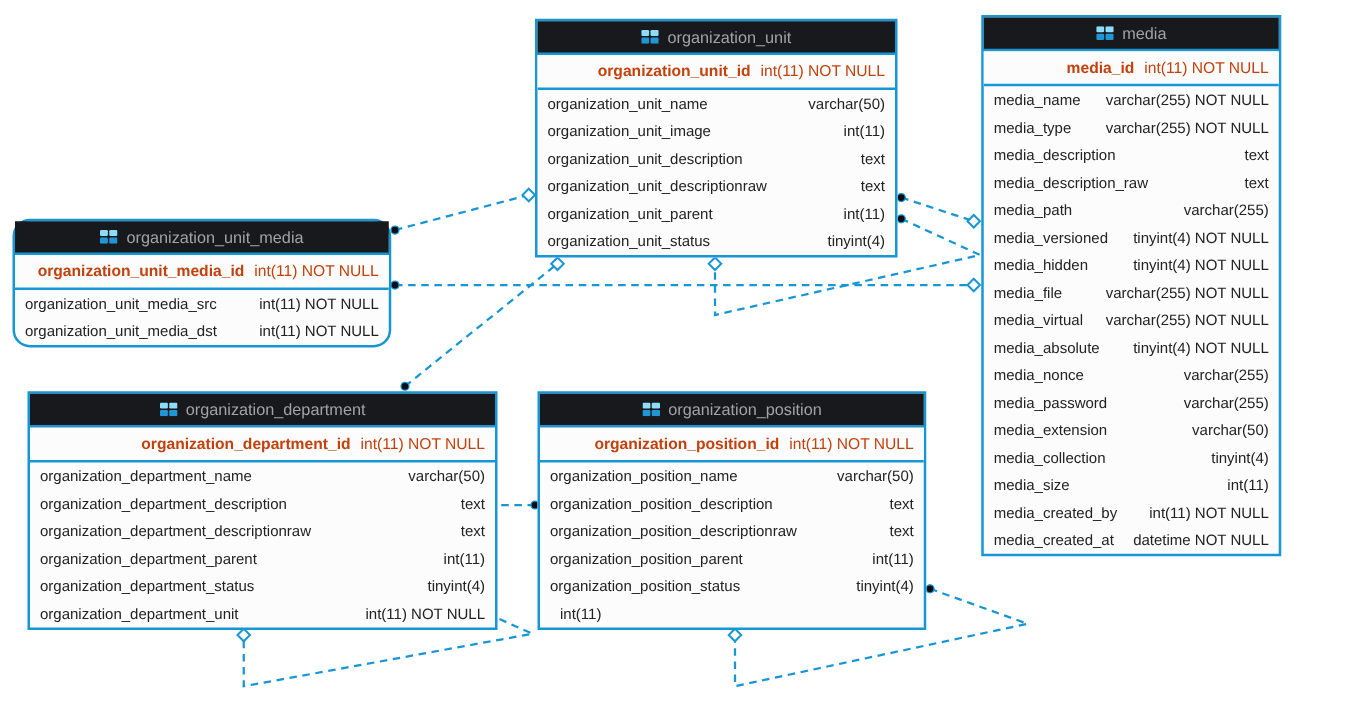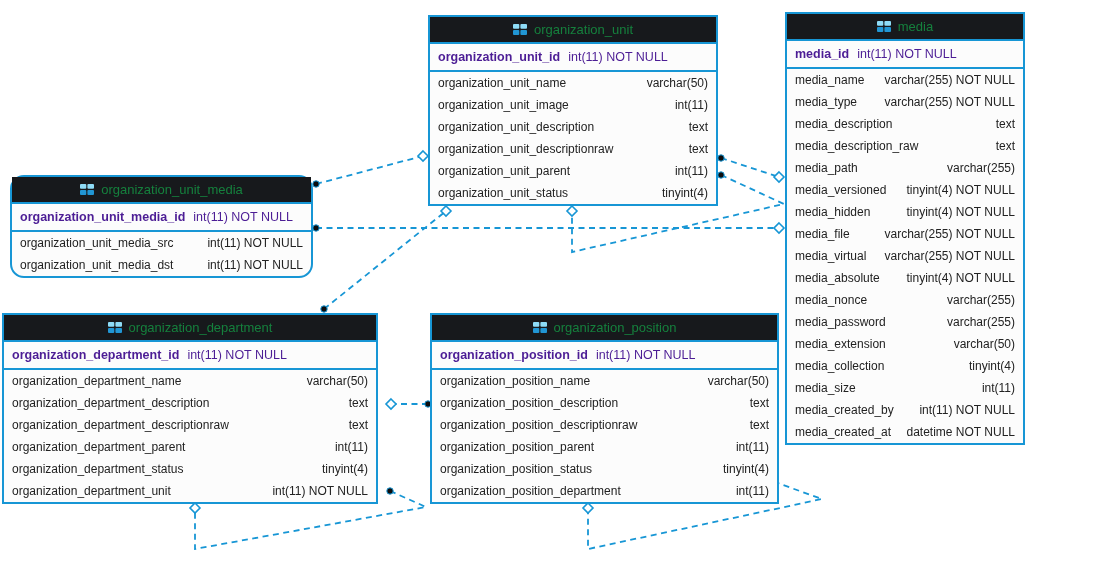--- a/index.html
+++ b/index.html
@@ -13,34 +13,34 @@
   .er-table{
     position:absolute;z-index:2;
     border:2px solid #1796d5;
     background:#fcfcfc;
     box-shadow:0 0 0 0 transparent;
     box-sizing:border-box;
   }
   .er-header{
     height:25px;
     background:#17191c;
-    color:#15803d;
+    color:#a3a3a3;
     display:flex;align-items:center;justify-content:center;gap:7px;
     font-size:13px;
     border-bottom:2px solid #1796d5;
     white-space:nowrap;
   }
   .er-header .tbl-icon{flex:0 0 auto;display:block;}
   .er-pk-row{
     height:26px;line-height:26px;
-    display:flex;justify-content:flex-start;align-items:center;
+    display:flex;justify-content:flex-end;align-items:center;
     padding:0 8px;
     background:#fcfcfc;
     border-bottom:2px solid #1796d5;
-    font-size:12.5px;color:#4c1d95;
+    font-size:12.5px;color:#c2410c;
     white-space:nowrap;
   }
   .er-pk-row .col-name{font-weight:bold;}
   .er-pk-row .col-type{margin-left:8px;}
   .er-col-row{
     height:22px;line-height:22px;
     display:flex;justify-content:space-between;align-items:center;
     padding:0 8px;
     font-size:12px;color:#222;
     white-space:nowrap;
@@ -231,21 +231,21 @@
       </div>
       <div class="er-col-row">
         <span class="col-name">organization_unit_media_src</span>
         <span class="col-type">int(11) NOT NULL</span>
       </div>
       <div class="er-col-row">
         <span class="col-name">organization_unit_media_dst</span>
         <span class="col-type">int(11) NOT NULL</span>
       </div>
     </div>
-    <div class="er-table" style="left: 2px; top: 313px; width: 376px;">
+    <div class="er-table" style="left: 22px; top: 313px; width: 376px;">
       <div class="er-header">
         <svg width="14" height="11" viewBox="0 0 14 11" class="tbl-icon">
           <rect x="0" y="0" width="6.3" height="4.8" fill="#8edcf7" rx="1"></rect>
           <rect x="7.4" y="0" width="6.6" height="4.8" fill="#8edcf7" rx="1"></rect>
           <rect x="0" y="5.9" width="6.3" height="5.1" fill="#2196d4" rx="1"></rect>
           <rect x="7.4" y="5.9" width="6.6" height="5.1" fill="#2196d4" rx="1"></rect>
         </svg>
         <span>organization_department</span>
       </div>
       <div class="er-pk-row">
@@ -270,21 +270,21 @@
       </div>
       <div class="er-col-row">
         <span class="col-name">organization_department_status</span>
         <span class="col-type">tinyint(4)</span>
       </div>
       <div class="er-col-row">
         <span class="col-name">organization_department_unit</span>
         <span class="col-type">int(11) NOT NULL</span>
       </div>
     </div>
-    <div class="er-table" style="left: 430px; top: 313px; width: 349px;">
+    <div class="er-table" style="left: 430px; top: 313px; width: 311px;">
       <div class="er-header">
         <svg width="14" height="11" viewBox="0 0 14 11" class="tbl-icon">
           <rect x="0" y="0" width="6.3" height="4.8" fill="#8edcf7" rx="1"></rect>
           <rect x="7.4" y="0" width="6.6" height="4.8" fill="#8edcf7" rx="1"></rect>
           <rect x="0" y="5.9" width="6.3" height="5.1" fill="#2196d4" rx="1"></rect>
           <rect x="7.4" y="5.9" width="6.6" height="5.1" fill="#2196d4" rx="1"></rect>
         </svg>
         <span>organization_position</span>
       </div>
       <div class="er-pk-row">
@@ -305,17 +305,16 @@
       </div>
       <div class="er-col-row">
         <span class="col-name">organization_position_parent</span>
         <span class="col-type">int(11)</span>
       </div>
       <div class="er-col-row">
         <span class="col-name">organization_position_status</span>
         <span class="col-type">tinyint(4)</span>
       </div>
       <div class="er-col-row">
-        <span class="col-name">organization_position_department</span>
         <span class="col-type">int(11)</span>
       </div>
     </div>
   </div>
 
 </body></html>

